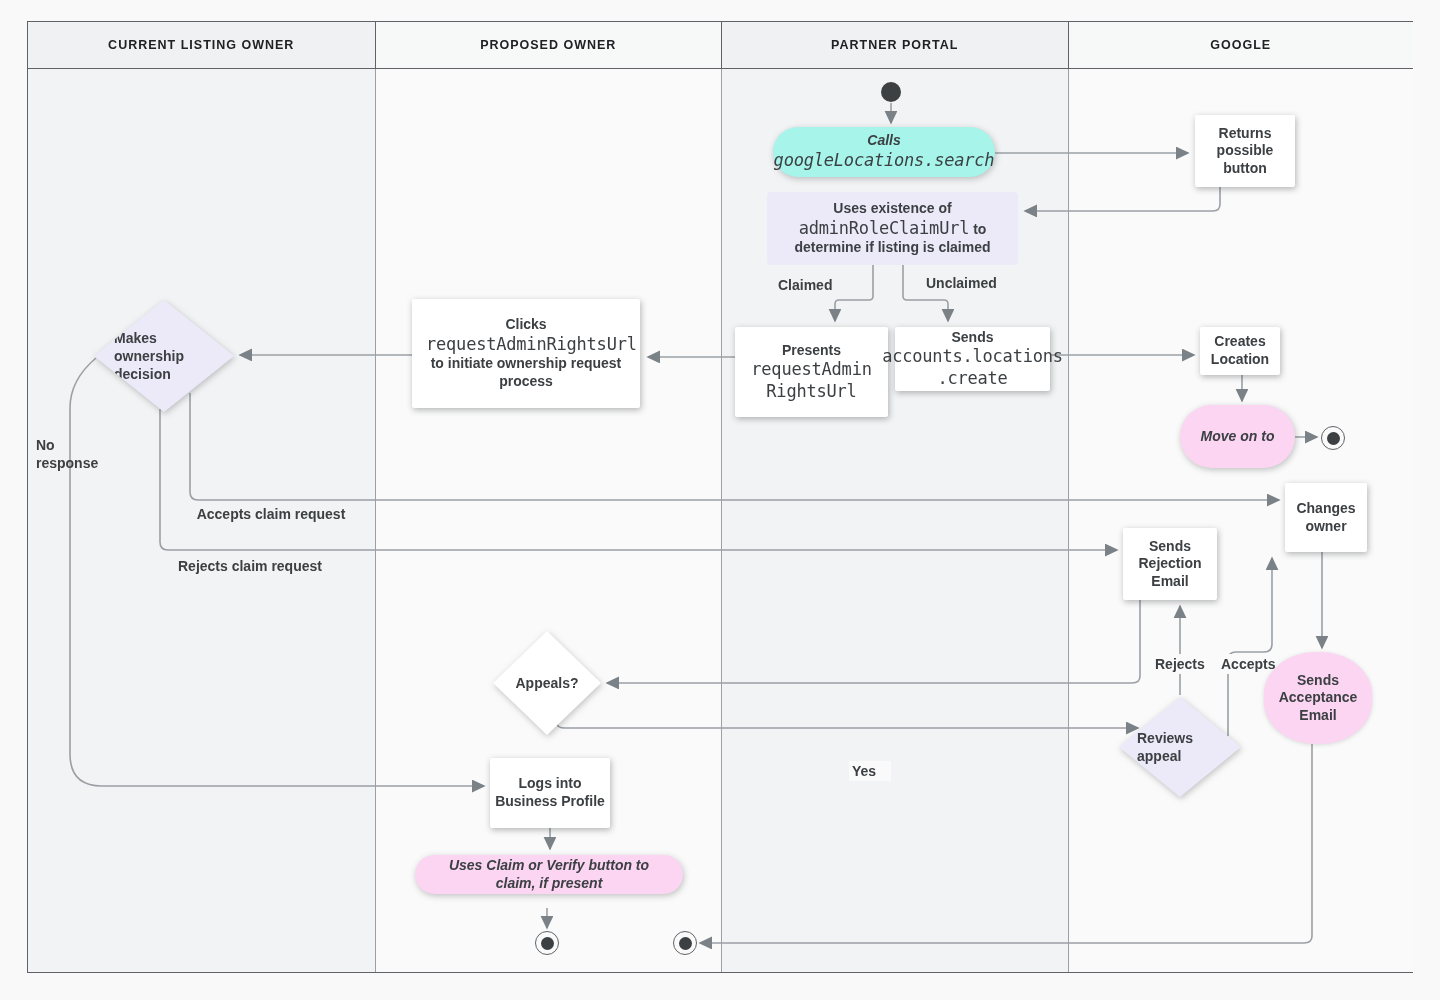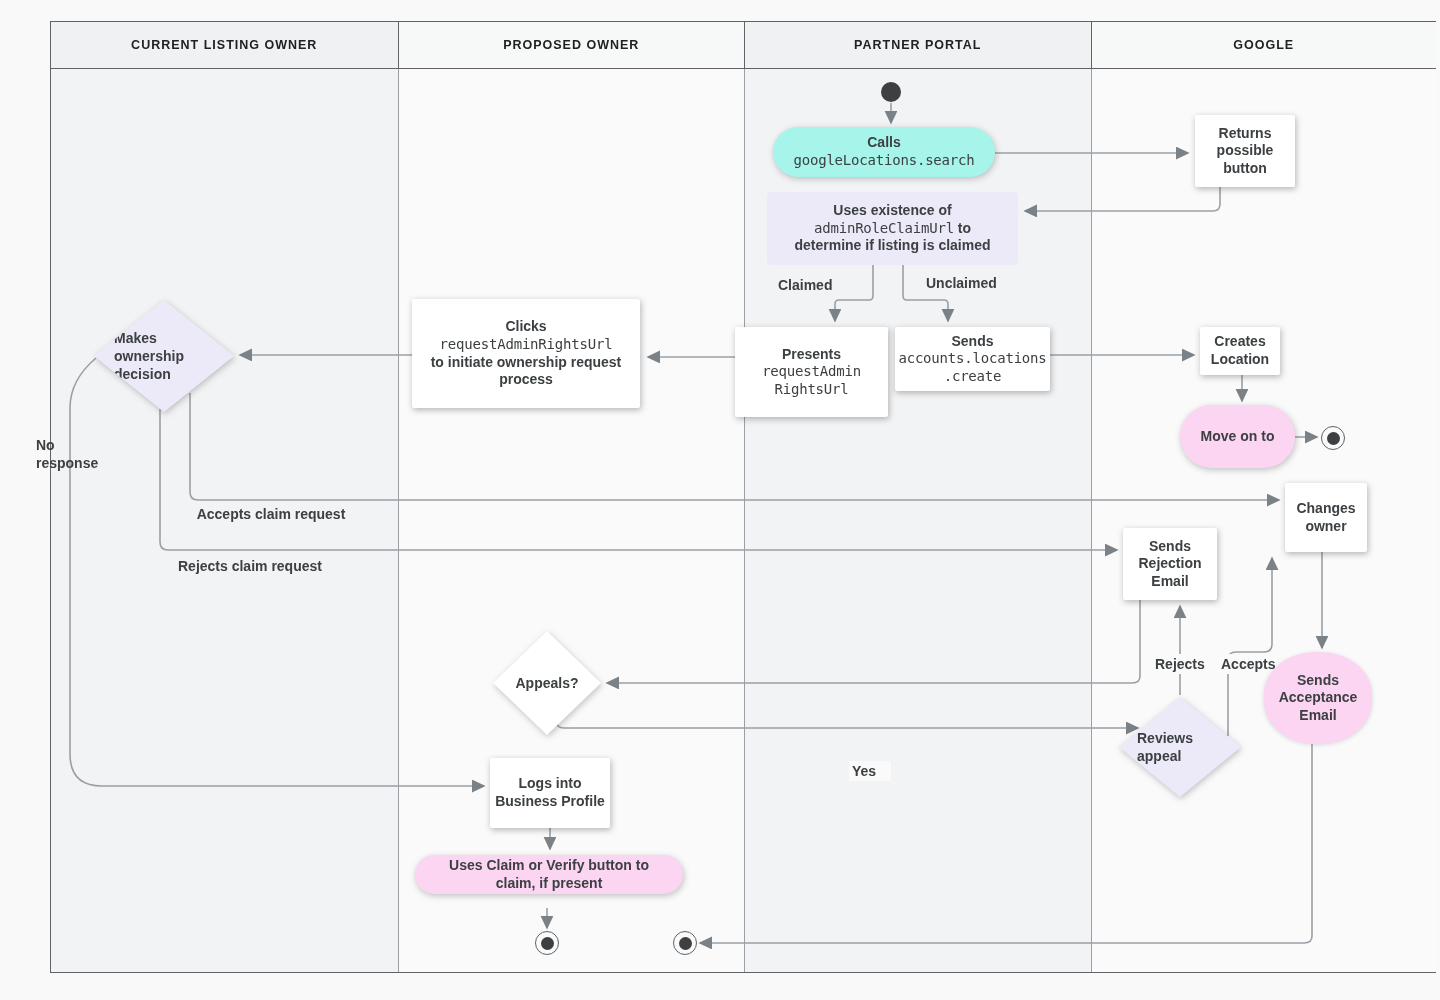--- a/index.html
+++ b/index.html
@@ -1,44 +1,44 @@
 <!DOCTYPE html>
 <html style="--teal: #a6f4ea; --lavender: #eceaf8; --pink: #fbd5f2; --line: #9aa0a6; --arrow: #7a8187; --text: #3c4043; --node-dark: #3c4043; --dark-border: #5f6368;"><head>
 <meta charset="utf-8">
 <style>
   * { margin:0; padding:0; box-sizing:border-box; }
   html,body { width:1440px; height:1000px; background:#f9f9f9; font-family:"Liberation Sans",sans-serif; }
   #stage { position:relative; width:1440px; height:1000px; overflow:hidden; color:var(--text); }
 
   
-  #diagram { position:absolute; left:27px; top:21px; width:1386px; height:952px; border:1px solid var(--dark-border);margin-left:23px; }
+  #diagram { position:absolute; left:27px; top:21px; width:1386px; height:952px; border:1px solid var(--dark-border); }
   .lane-body { position:absolute; top:47px; bottom:0; }
   .lane-body.odd  { background:#f2f3f4; }
   .lane-body.even { background:#fafafa; }
   .lane-body + .lane-body { border-left:1px solid #9aa0a6; }
   .lane-head { position:absolute; top:0; height:47px; display:flex; align-items:center; justify-content:center;
                border-bottom:1px solid var(--dark-border); font-size:12.5px; font-weight:bold; letter-spacing:.08em; color:#202124; }
   .lane-head.odd  { background:#f0f1f2; }
   .lane-head.even { background:#f7f8f8; }
   .lane-head + .lane-head { border-left:1px solid var(--dark-border);text-align:center; }
 
   
   #edges { position:absolute; left:0; top:0; z-index:1; pointer-events:none; }
   .edge { fill:none; stroke:var(--line); stroke-width:1.6; }
 
   
   .node { position:absolute; z-index:2; display:flex; align-items:center; justify-content:center;
           text-align:center; font-size:14px; font-weight:bold; line-height:1.26; }
   .box  { background:#fff; border-radius:2px; box-shadow:1px 2px 6px rgba(60,64,67,.38); }
-  .pill { border-radius:40px; box-shadow:1px 2px 6px rgba(60,64,67,.30); }
+  .pill { border-radius:40px; box-shadow:1px 2px 6px rgba(60,64,67,.30);font-style:italic; }
   .teal { background:var(--teal); }
   .pink { background:var(--pink); }
   .flat { background:var(--lavender); border-radius:4px; }
   .blob { background:var(--pink); border-radius:48% / 46%; box-shadow:0 1px 4px rgba(60,64,67,.18); }
-  .code { font-family:"DejaVu Sans Mono",monospace; font-weight:normal; font-size:14px; letter-spacing:-0.2px; }
+  .code { font-family:"DejaVu Sans Mono",monospace; font-weight:normal; font-size:17px; letter-spacing:-0.2px; }
 
   .dwrap { position:absolute; z-index:2; filter:drop-shadow(1px 2px 3px rgba(60,64,67,.30)); }
   .diamond { width:100%; height:100%; clip-path:polygon(50% 0,100% 50%,50% 100%,0 50%);
              display:flex; align-items:center; justify-content:center; 
              font-size:14px; font-weight:bold; line-height:1.3; }
   .diamond.white    { background:#fff; }
   .diamond.lavender { background:var(--lavender); }
 
   .elabel { position:absolute; z-index:2; font-size:14px; font-weight:bold; text-align:left; line-height:1.3; }
   .masked { background:#fafafa; padding:1px 3px;margin-top:30px; }

